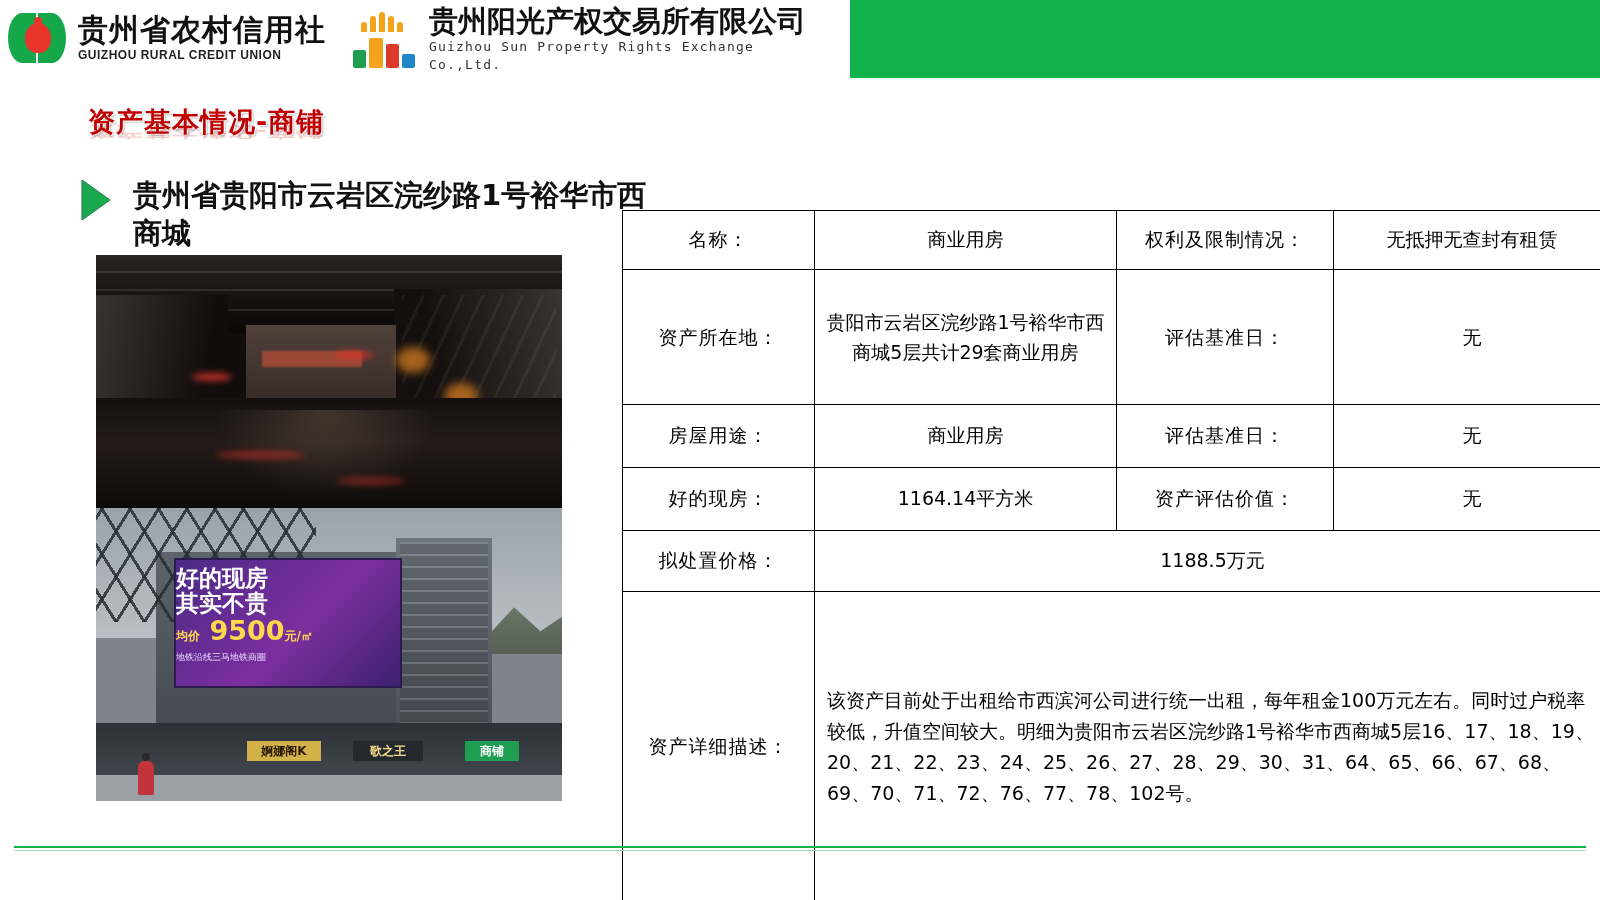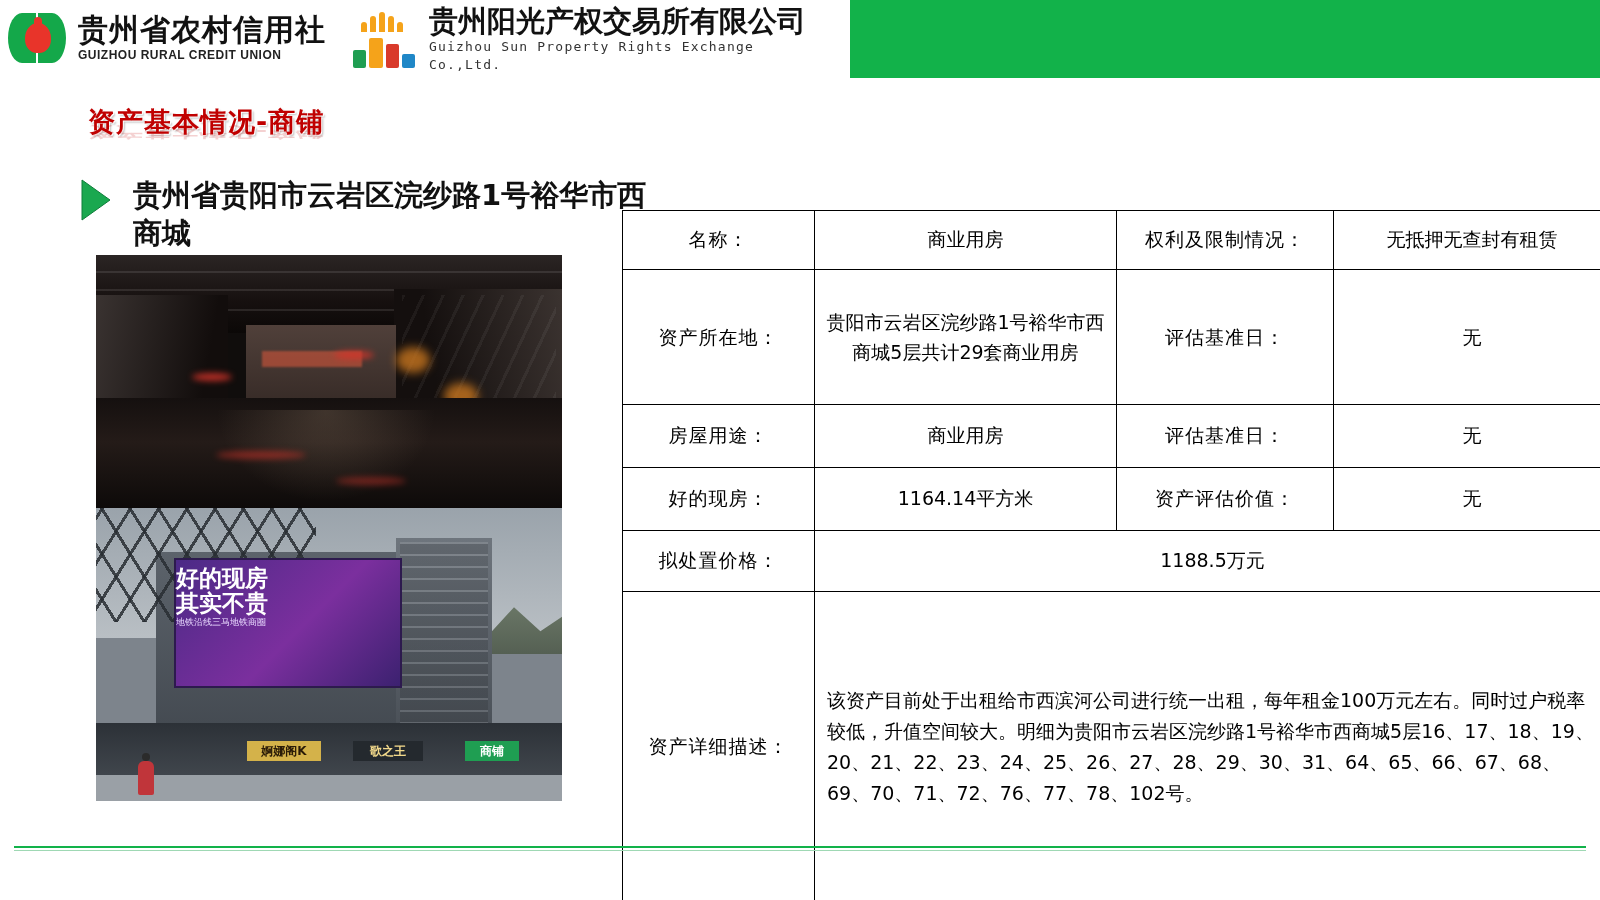--- a/index.html
+++ b/index.html
@@ -444,20 +444,24 @@
 
 <div class="photo-bottom">
   <div class="sky"></div>
   <div class="hills"></div>
   <div class="building"></div>
   <div class="tower"></div>
   <div class="canopy"></div>
   <div class="billboard">
     <div class="bb-l1">好的现房</div>
     <div class="bb-l2">其实不贵</div>
+    <div class="bb-price">
+      <small>均价</small>
+      <span>9500</span><small>元/㎡</small>
+    </div>
     <div class="bb-sub">地铁沿线三马地铁商圈</div>
   </div>
   <div class="shopfront"></div>
   <div class="shop-sign" style="left:108px; width:74px;">婀娜阁K</div>
   <div class="shop-sign dark" style="left:214px; width:70px;">歌之王</div>
   <div class="shop-sign green" style="left:326px; width:54px;">商铺</div>
   <div class="ground"></div>
   <div class="person"></div>
 </div>
 

